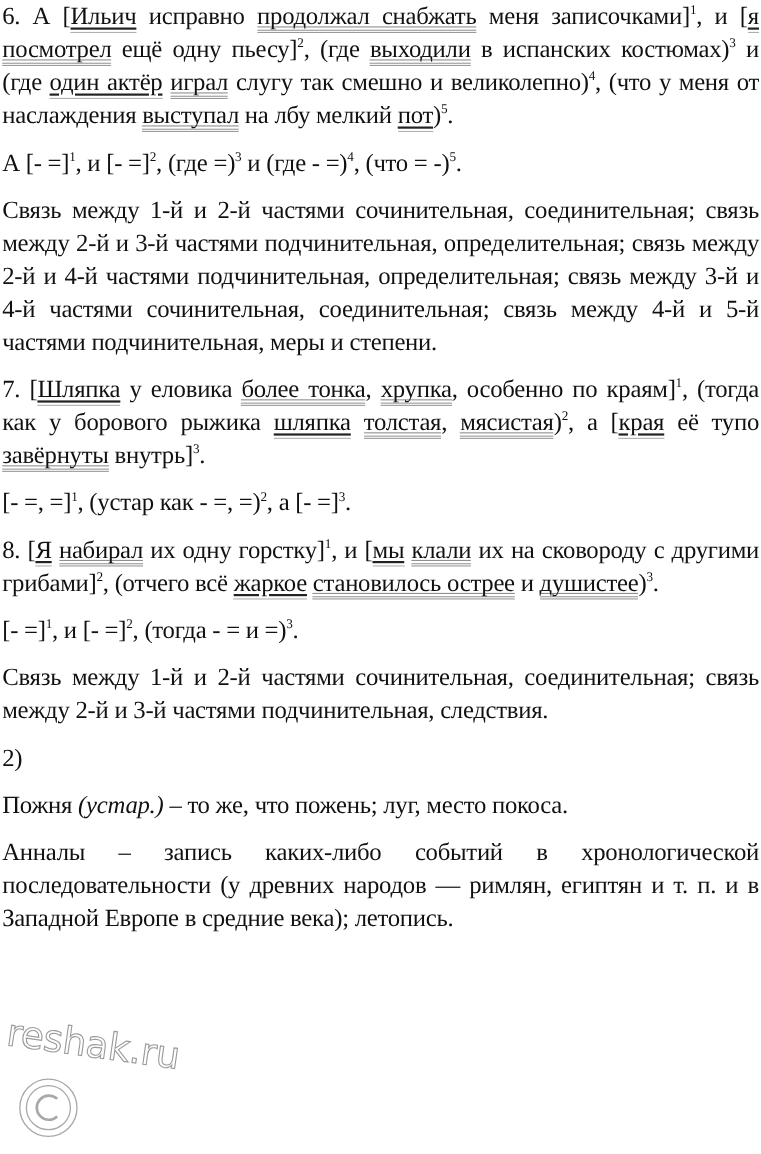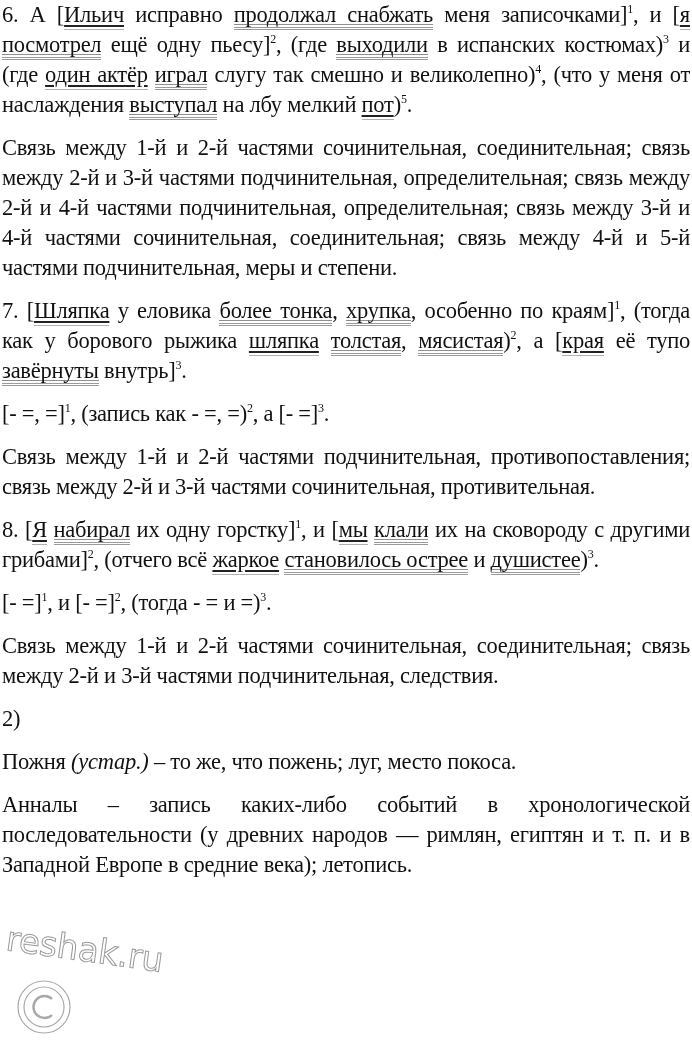--- a/index.html
+++ b/index.html
@@ -78,28 +78,28 @@
       pointer-events: none;
     }
   </style>
 </head>
 <body>
 
 <div class="doc">
 
   <p><span>6. А [</span><span class="subj">Ильич</span><span> исправно </span><span class="pred">продолжал снабжать</span><span> меня записочками]</span><sup>1</sup><span>, и [</span><span class="subj">я</span><span> </span><span class="pred">посмотрел</span><span> ещё одну пьесу]</span><sup>2</sup><span>, (где </span><span class="pred">выходили</span><span> в испанских костюмах)</span><sup>3</sup><span> и (где </span><span class="subj">один актёр</span><span> </span><span class="pred">играл</span><span> слугу так смешно и великолепно)</span><sup>4</sup><span>, (что у меня от наслаждения </span><span class="pred">выступал</span><span> на лбу мелкий </span><span class="subj">пот</span><span>)</span><sup>5</sup><span>.</span></p>
 
+  <p><span>А [- =]</span><sup>1</sup><span>, и [- =]</span><sup>2</sup><span>, (где =)</span><sup>3</sup><span> и (где - =)</span><sup>4</sup><span>, (что = -)</span><sup>5</sup><span>.</span></p>
 
   <p>Связь между 1-й и 2-й частями сочинительная, соединительная; связь между 2-й и 3-й частями подчинительная, определительная; связь между 2-й и 4-й частями подчинительная, определительная; связь между 3-й и 4-й частями сочинительная, соединительная; связь между 4-й и 5-й частями подчинительная, меры и степени.</p>
 
   <p><span>7. [</span><span class="subj">Шляпка</span><span> у еловика </span><span class="pred">более тонка</span><span>, </span><span class="pred">хрупка</span><span>, особенно по краям]</span><sup>1</sup><span>, (тогда как у борового рыжика </span><span class="subj">шляпка</span><span> </span><span class="pred">толстая</span><span>, </span><span class="pred">мясистая</span><span>)</span><sup>2</sup><span>, а [</span><span class="subj">края</span><span> её тупо </span><span class="pred">завёрнуты</span><span> внутрь]</span><sup>3</sup><span>.</span></p>
 
-  <p><span>[- =, =]</span><sup>1</sup><span>, (запись как - =, =)</span><sup>2</sup><span>, а [- =]</span><sup>3</sup><span>.</span></p>
+  <p><span>[- =, =]</span><sup>1</sup><span>, (устар как - =, =)</span><sup>2</sup><span>, а [- =]</span><sup>3</sup><span>.</span></p>
 
-  <p>Связь между 1-й и 2-й частями подчинительная, противопоставления; связь между 2-й и 3-й частями сочинительная, противительная.</p>
 
   <p><span>8. [</span><span class="subj">Я</span><span> </span><span class="pred">набирал</span><span> их одну горстку]</span><sup>1</sup><span>, и [</span><span class="subj">мы</span><span> </span><span class="pred">клали</span><span> их на сковороду с другими грибами]</span><sup>2</sup><span>, (отчего всё </span><span class="subj">жаркое</span><span> </span><span class="pred">становилось острее</span><span> и </span><span class="pred">душистее</span><span>)</span><sup>3</sup><span>.</span></p>
 
   <p><span>[- =]</span><sup>1</sup><span>, и [- =]</span><sup>2</sup><span>, (тогда - = и =)</span><sup>3</sup><span>.</span></p>
 
   <p>Связь между 1-й и 2-й частями сочинительная, соединительная; связь между 2-й и 3-й частями подчинительная, следствия.</p>
 
   <p>2)</p>
 
   <p><span>Пожня </span><span class="it">(устар.)</span><span> – то же, что пожень; луг, место покоса.</span></p>

